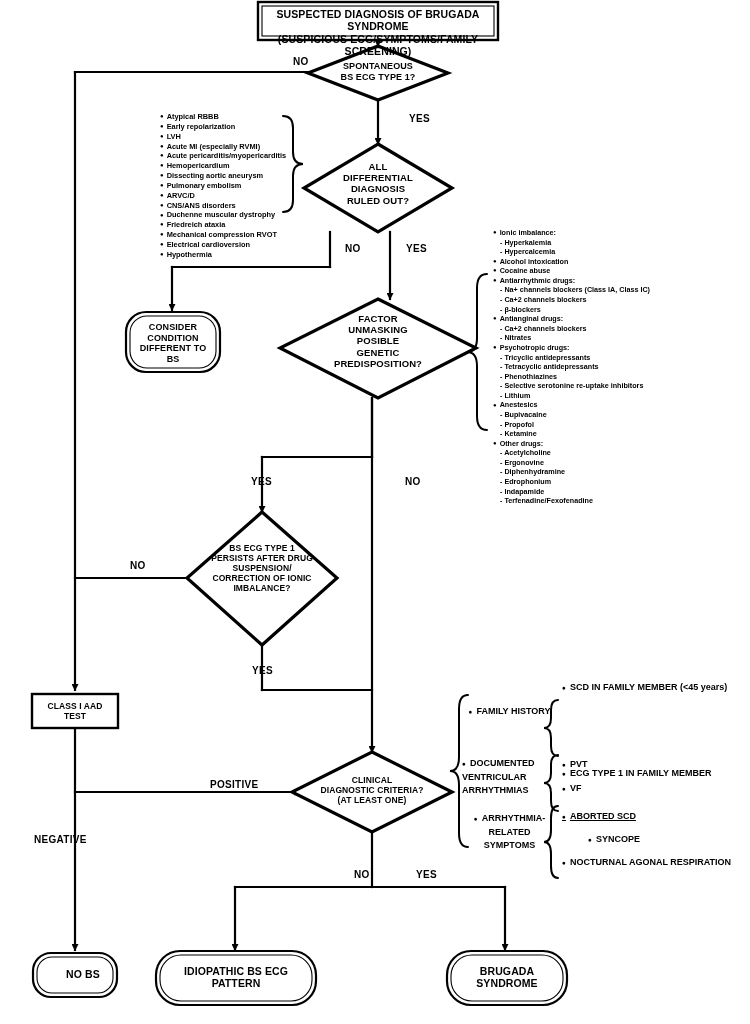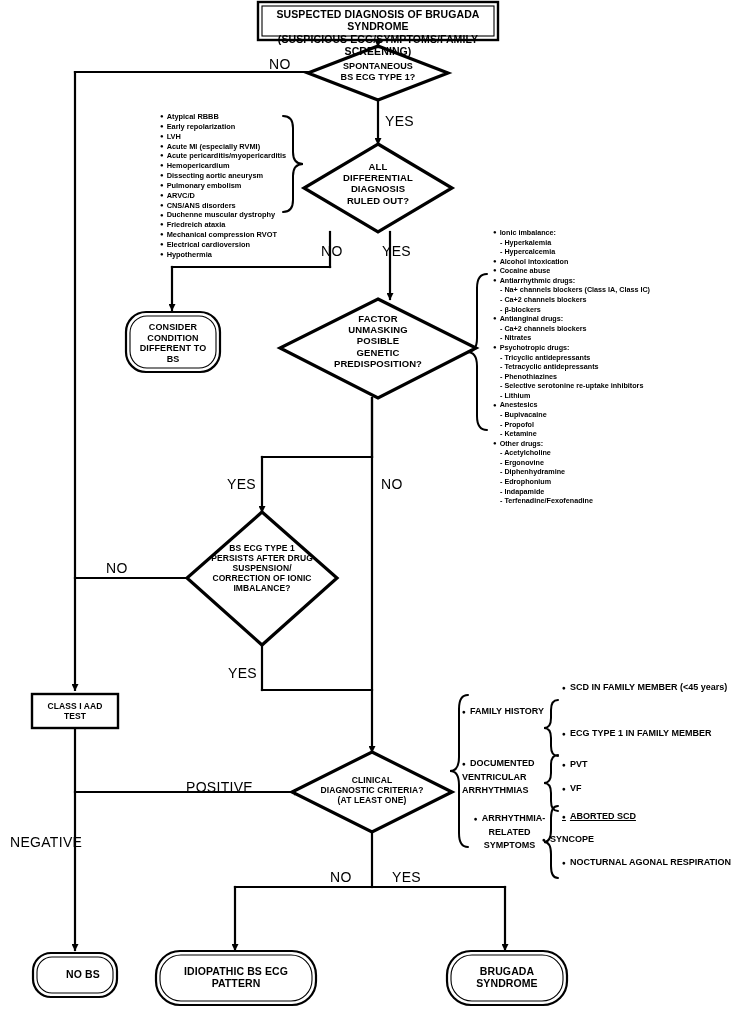--- a/index.html
+++ b/index.html
@@ -1,22 +1,22 @@
 <!DOCTYPE html>
 <html><head>
 <meta charset="utf-8">
 <style>
   html,body{margin:0;padding:0;background:#ffffff;}
   body{width:750px;height:1024px;overflow:hidden;font-family:"Liberation Sans",sans-serif;}
   #root{position:relative;width:750px;height:1024px;}
   svg.layer{position:absolute;left:0;top:0;width:750px;height:1024px;}
   .node-text{position:absolute;font-family:"Liberation Sans",sans-serif;font-weight:bold;color:#000;
              text-align:center;line-height:1.18;letter-spacing:.1px;}
-  .edge-label{position:absolute;font-family:"Liberation Sans",sans-serif;font-weight:normal;color:#000;
-              font-size:14px;letter-spacing:.3px;}
+  .edge-label{position:absolute;font-family:"Liberation Sans",sans-serif;font-weight:bold;color:#000;
+              font-size:10px;letter-spacing:.3px;margin-left:24px;}
   .listblk{position:absolute;font-family:"Liberation Sans",sans-serif;font-weight:bold;color:#000;}
   .listblk .li{white-space:nowrap;line-height:1.33;}
   .bul::before{content:"\25CF";font-size:6px;vertical-align:middle;margin-right:3px;}
   .sub{padding-left:7px;}
   .sub::before{content:"- ";}
   .critgrp{position:absolute;font-family:"Liberation Sans",sans-serif;font-weight:bold;color:#000;font-size:9px;}
   .critgrp .ci{white-space:nowrap;line-height:1.5;}
   .ci::before{content:"\25CF";font-size:6.5px;vertical-align:middle;margin-right:4px;}
 </style>
 </head>
@@ -216,43 +216,43 @@
       <div class="li bul">Other drugs:</div>
       <div class="li sub">Acetylcholine</div>
       <div class="li sub">Ergonovine</div>
       <div class="li sub">Diphenhydramine</div>
       <div class="li sub">Edrophonium</div>
       <div class="li sub">Indapamide</div>
       <div class="li sub">Terfenadine/Fexofenadine</div>
     </div>
 
   <div id="crit-wrap">
-      <div class="critgrp" style="left: 462px; top: 705px; width: 95px; white-space: pre-line; "><div class="ci" style="white-space: pre-line;">FAMILY  HISTORY</div></div>
+      <div class="critgrp" style="left: 462px; top: 705px; width: 95px; white-space: pre-line; text-align: center;"><div class="ci" style="white-space: pre-line;">FAMILY  HISTORY</div></div>
       <div class="critgrp" style="left: 562px; top: 681px;">
         <div class="ci">SCD IN FAMILY MEMBER (&lt;45 years)</div>
       </div>
-      <div class="critgrp" style="left: 562px; top: 727px;">
+      <div class="critgrp" style="left: 562px; top: 767px;">
         <div class="ci">ECG TYPE 1 IN FAMILY MEMBER</div>
       </div>
       <div class="critgrp" style="left: 462px; top: 757px; width: 95px; white-space: pre-line; text-align: left;"><div class="ci" style="white-space: pre-line;">DOCUMENTED
 VENTRICULAR
 ARRHYTHMIAS</div></div>
       <div class="critgrp" style="left: 562px; top: 758px;">
         <div class="ci">PVT</div>
       </div>
       <div class="critgrp" style="left: 562px; top: 782px;">
         <div class="ci">VF</div>
       </div>
       <div class="critgrp" style="left: 462px; top: 812px; width: 95px; white-space: pre-line; text-align: center;"><div class="ci" style="white-space: pre-line;">ARRHYTHMIA-
 RELATED
 SYMPTOMS</div></div>
       <div class="critgrp" style="left: 562px; top: 810px; text-decoration: underline;">
         <div class="ci">ABORTED SCD</div>
       </div>
-      <div class="critgrp" style="left: 542px; top: 833px; text-align: right;">
+      <div class="critgrp" style="left: 588px; top: 833px; text-align: right;">
         <div class="ci">SYNCOPE</div>
       </div>
       <div class="critgrp" style="left: 562px; top: 856px;">
         <div class="ci">NOCTURNAL AGONAL RESPIRATION</div>
       </div>
     </div>
 
 </div>
 
 </body></html>

